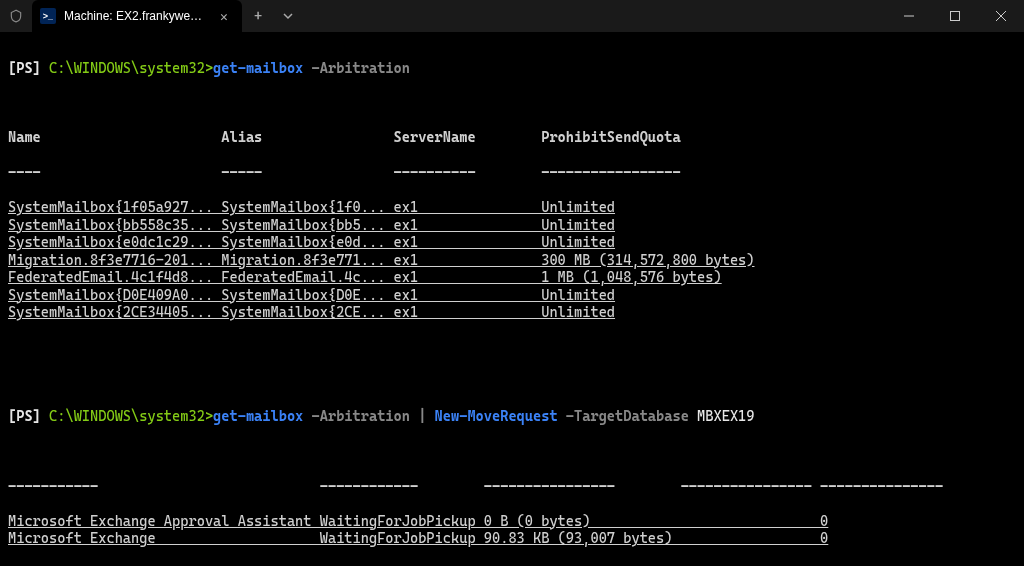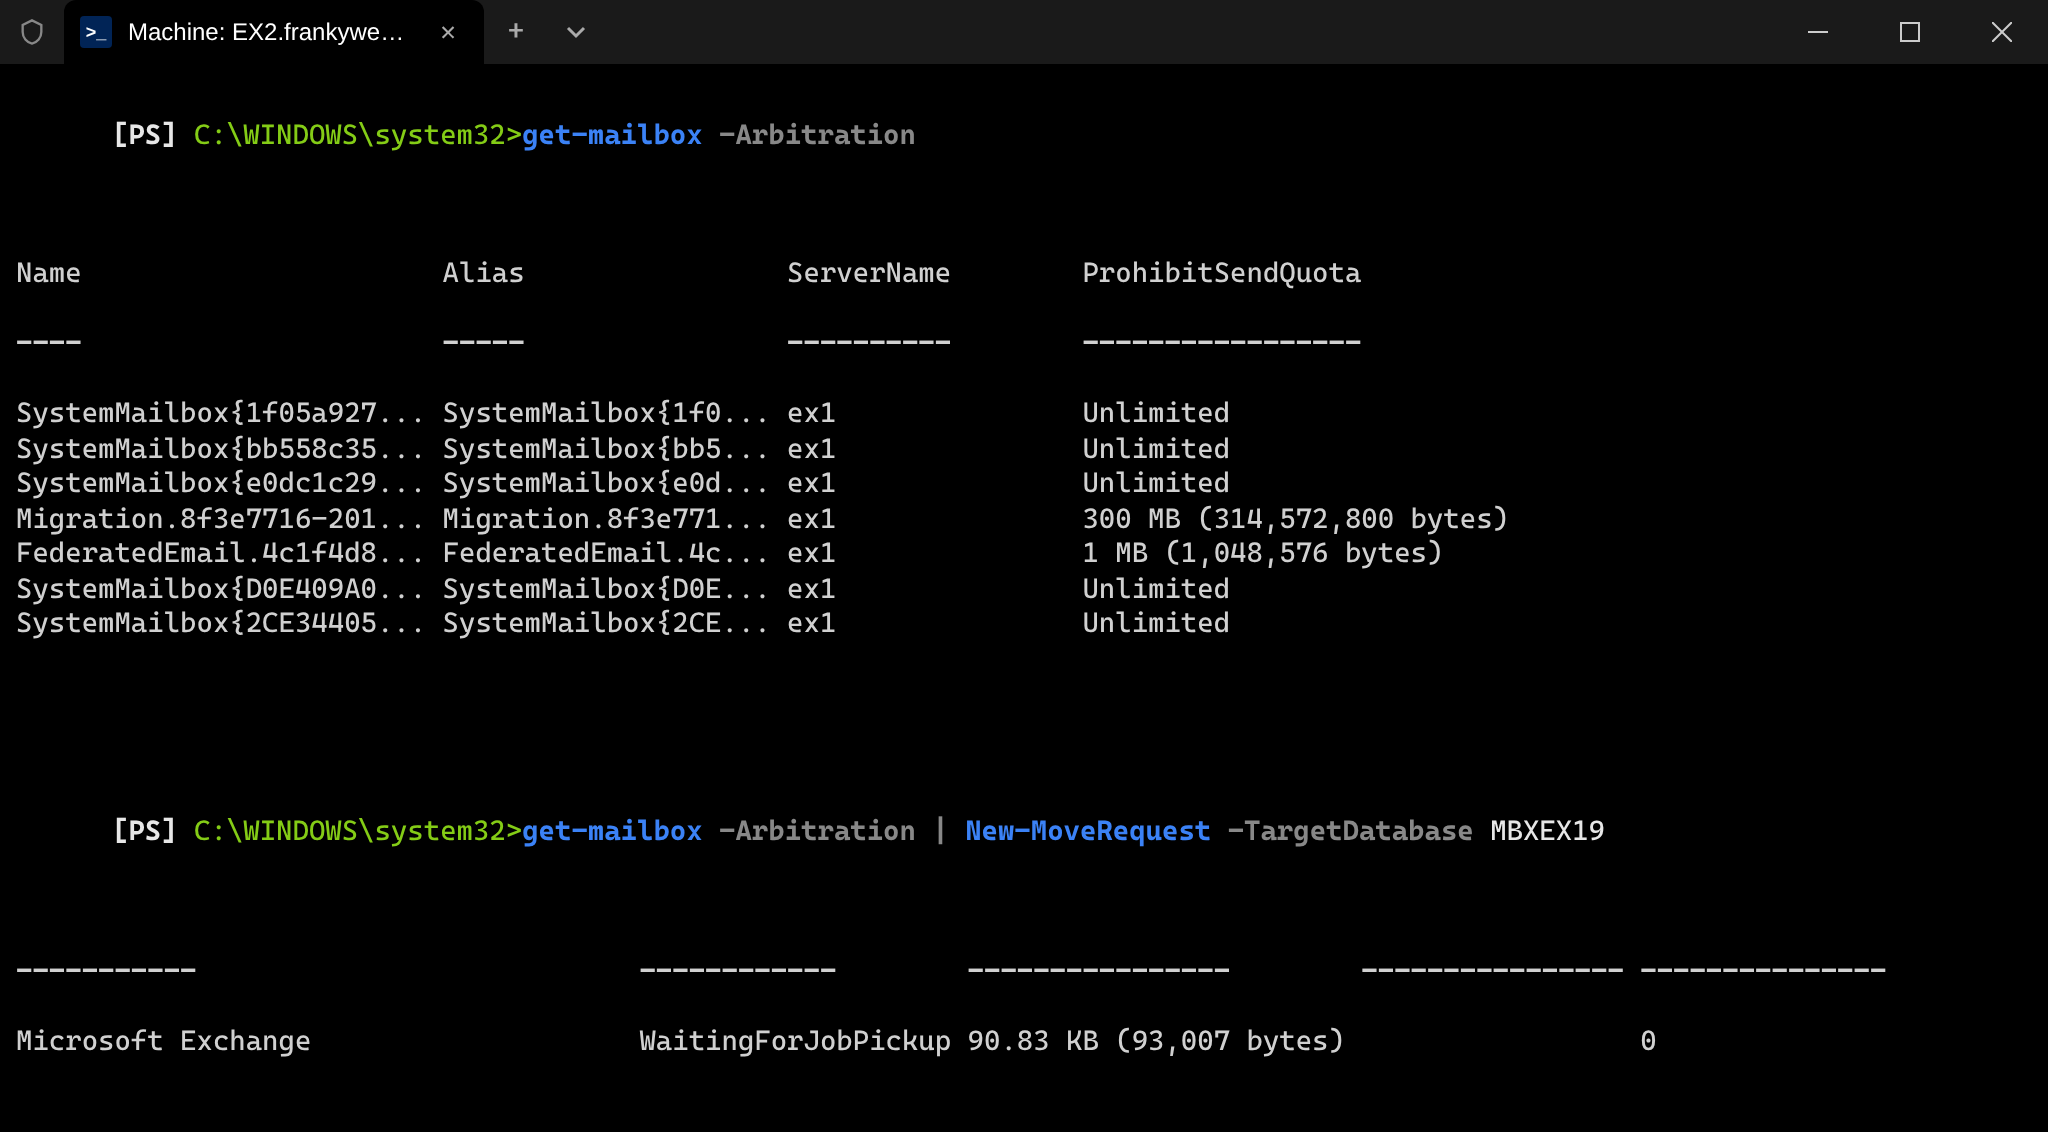--- a/index.html
+++ b/index.html
@@ -103,28 +103,28 @@
       color: #ccc;
       cursor: pointer;
       font-family: sans-serif;
     }
     .terminal {
       padding: 10px 8px;
       line-height: 1.25;
       white-space: pre;
       color: #d0d0d0;
     }
-    .prompt-bracket { color: #e7e7e7; font-weight: bold; margin-left: 48px; }
+    .prompt-bracket { color: #e7e7e7; font-weight: bold; }
     .prompt-path { color: #84cc16; font-weight: normal; }
     .cmd-yellow { color: #3b82f6; font-weight: bold; }
     .cmd-gray { color: #888; font-weight: bold; }
     .cmd-white { color: #e7e7e7; margin-top: 40px; }
-    .header { color: #d0d0d0; font-weight: normal;}
+    .header { color: #d0d0d0; font-weight: bold;}
     .sep    { color: #d0d0d0; font-weight: bold;}
-    .row    { color: #d0d0d0; }
+    .row    { color: #d0d0d0; text-decoration: underline; }
     .blank  { height: 17px; }
   </style>
 </head>
 <body>
 
 <div class="titlebar">
   <div class="shield-icon">
     <svg width="14" height="14" viewBox="0 0 24 24" fill="none" stroke="#888" stroke-width="2">
         <path d="M12 2 L4 6 L4 12 C4 17 7.5 21 12 22 C16.5 21 20 17 20 12 L20 6 Z"></path>
       </svg>
@@ -164,17 +164,17 @@
 <div><span class="prompt-bracket">[PS]</span><span class="prompt-path"> C:\WINDOWS\system32&gt;</span><span class="cmd-yellow">get-mailbox</span><span class="cmd-gray"> -Arbitration</span></div>
 <div class="blank"></div>
 <div class="header" id="t1-header">Name                      Alias                ServerName        ProhibitSendQuota</div>
 <div class="sep" id="t1-sep">----                      -----                ----------        -----------------</div>
 <div id="t1-rows"><div class="row">SystemMailbox{1f05a927... SystemMailbox{1f0... ex1               Unlimited</div><div class="row">SystemMailbox{bb558c35... SystemMailbox{bb5... ex1               Unlimited</div><div class="row">SystemMailbox{e0dc1c29... SystemMailbox{e0d... ex1               Unlimited</div><div class="row">Migration.8f3e7716-201... Migration.8f3e771... ex1               300 MB (314,572,800 bytes)</div><div class="row">FederatedEmail.4c1f4d8... FederatedEmail.4c... ex1               1 MB (1,048,576 bytes)</div><div class="row">SystemMailbox{D0E409A0... SystemMailbox{D0E... ex1               Unlimited</div><div class="row">SystemMailbox{2CE34405... SystemMailbox{2CE... ex1               Unlimited</div></div>
 <div class="blank"></div>
 <div class="blank"></div>
 <div><span class="prompt-bracket">[PS]</span><span class="prompt-path"> C:\WINDOWS\system32&gt;</span><span class="cmd-yellow">get-mailbox</span><span class="cmd-gray"> -Arbitration </span><span class="cmd-gray">|</span><span class="cmd-yellow"> New-MoveRequest</span><span class="cmd-gray"> -TargetDatabase </span><span class="cmd-white">MBXEX19</span></div>
 <div class="blank"></div>
 <div class="sep" id="t2-sep">-----------                           ------------        ----------------        ---------------- ---------------</div>
-<div id="t2-rows"><div class="row">Microsoft Exchange                    WaitingForJobPickup 90.83 KB (93,007 bytes)                  0</div></div>
+<div id="t2-rows"><div class="row">Microsoft Exchange Approval Assistant WaitingForJobPickup 0 B (0 bytes)                            0</div><div class="row">Microsoft Exchange                    WaitingForJobPickup 90.83 KB (93,007 bytes)                  0</div></div>
 
 
 
 </div>
 
 </body></html>

